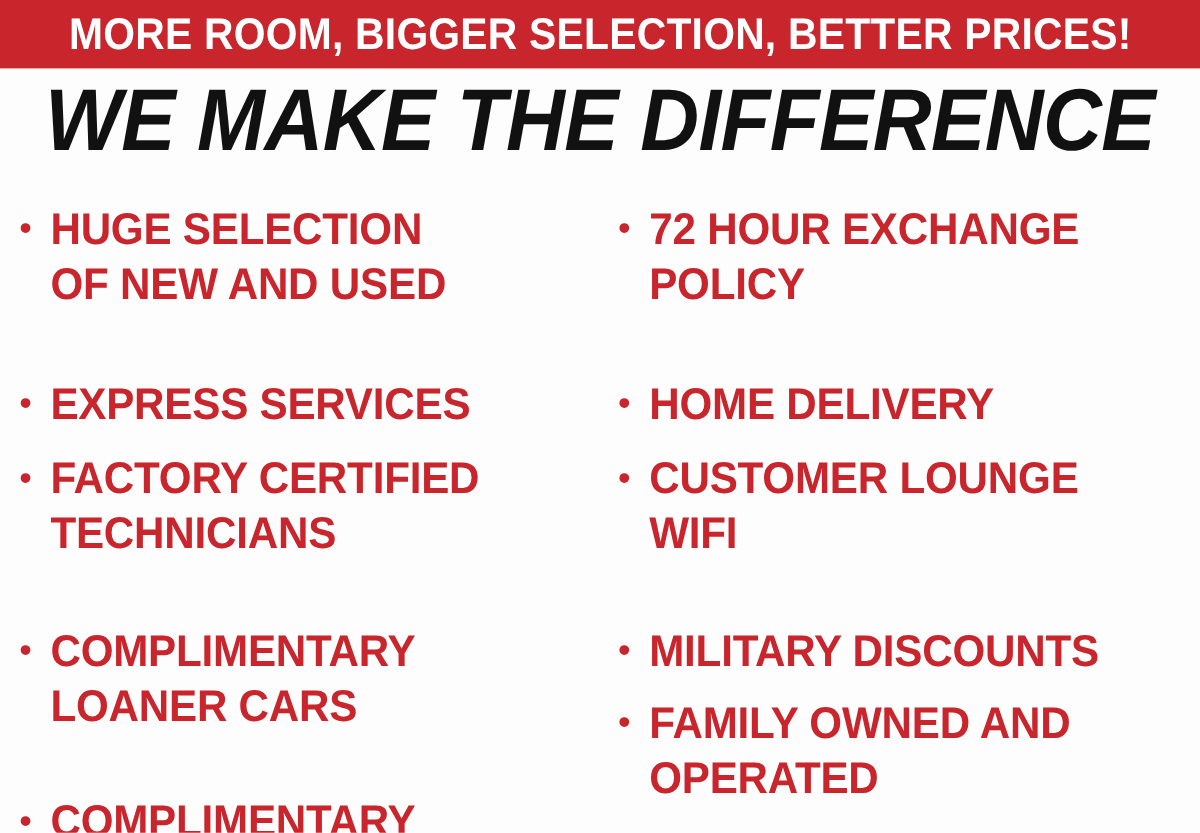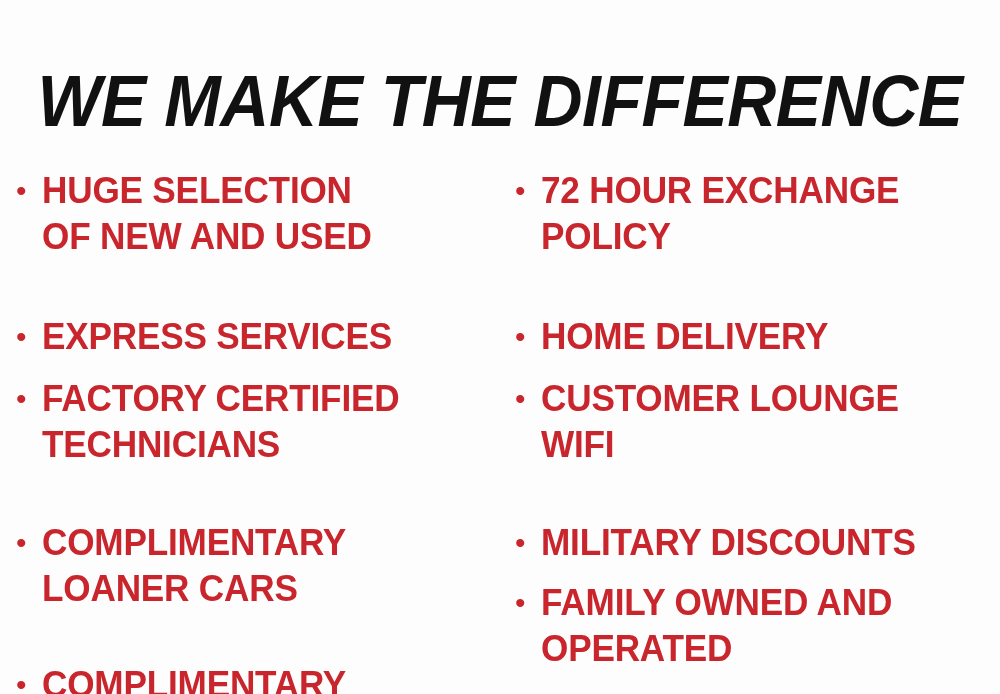--- a/index.html
+++ b/index.html
@@ -130,20 +130,23 @@
   .col-right .bullet-item:nth-child(3) { margin-top: 16px; }
   .col-right .bullet-item:nth-child(4) { margin-top: 52px; }
   .col-right .bullet-item:nth-child(5) { margin-top: 14px; }
   .col-right .bullet-item:nth-child(6) { margin-top: 50px; }
 </style>
 </head>
 <body>
 
 <div id="ad-banner">
 
+  <div class="top-ribbon">
+    <div class="ribbon-text">MORE ROOM, BIGGER SELECTION, BETTER PRICES!</div>
+  </div>
 
   <div class="headline">WE MAKE THE DIFFERENCE</div>
 
   <div class="columns">
 
     <div class="column column-left col-left">
       <div class="bullet-item">
         <span class="bullet-dot">•</span>
         <span class="bullet-label">HUGE SELECTION
 OF NEW AND USED</span>

